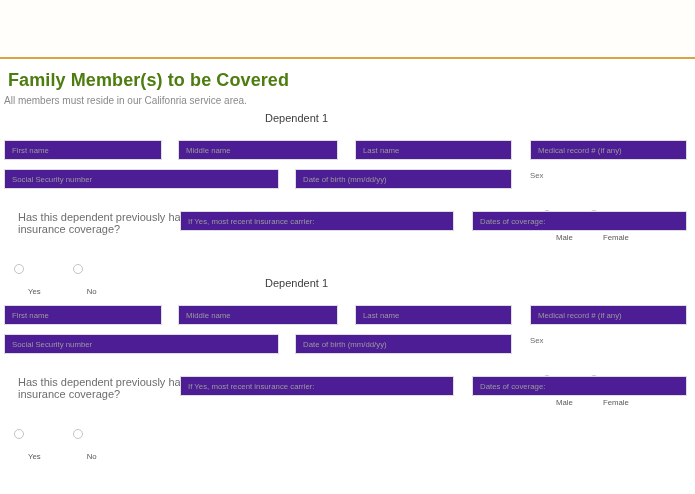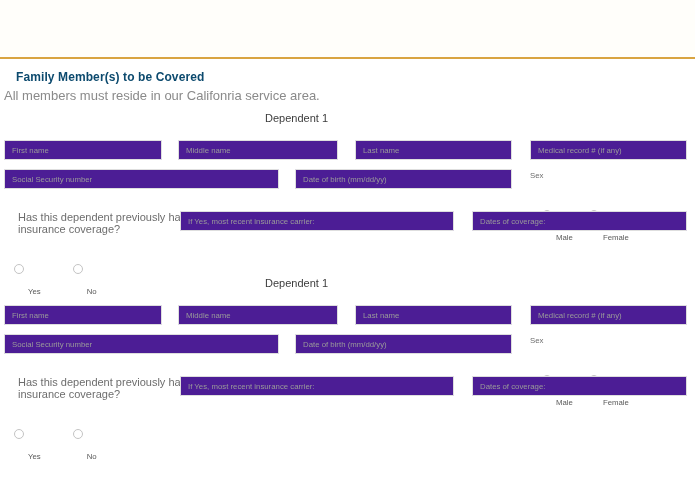--- a/index.html
+++ b/index.html
@@ -29,28 +29,28 @@
     background: #d9a441;
     width: 695px;
   }
   .content {
     background: #ffffff;
     padding: 0;
     position: relative;
     height: 435px;
   }
   .section-title {
-    font-size: 12px;
+    font-size: 18px;
     font-weight: bold;
-    color: #0c4a6e;
-    padding: 11px 0 0 16px;
+    color: #4d7c0f;
+    padding: 11px 0 0 8px;
     letter-spacing: 0.1px;
   }
   .section-sub {
-    font-size: 13px;
+    font-size: 10px;
     color: #8a8a8a;
     padding: 4px 0 0 4px;
   }
   .dep-heading {
     text-align: center;
     font-size: 11px;
     color: #3c3c3c;
     margin: 0;
     padding: 0;
     position: absolute;

